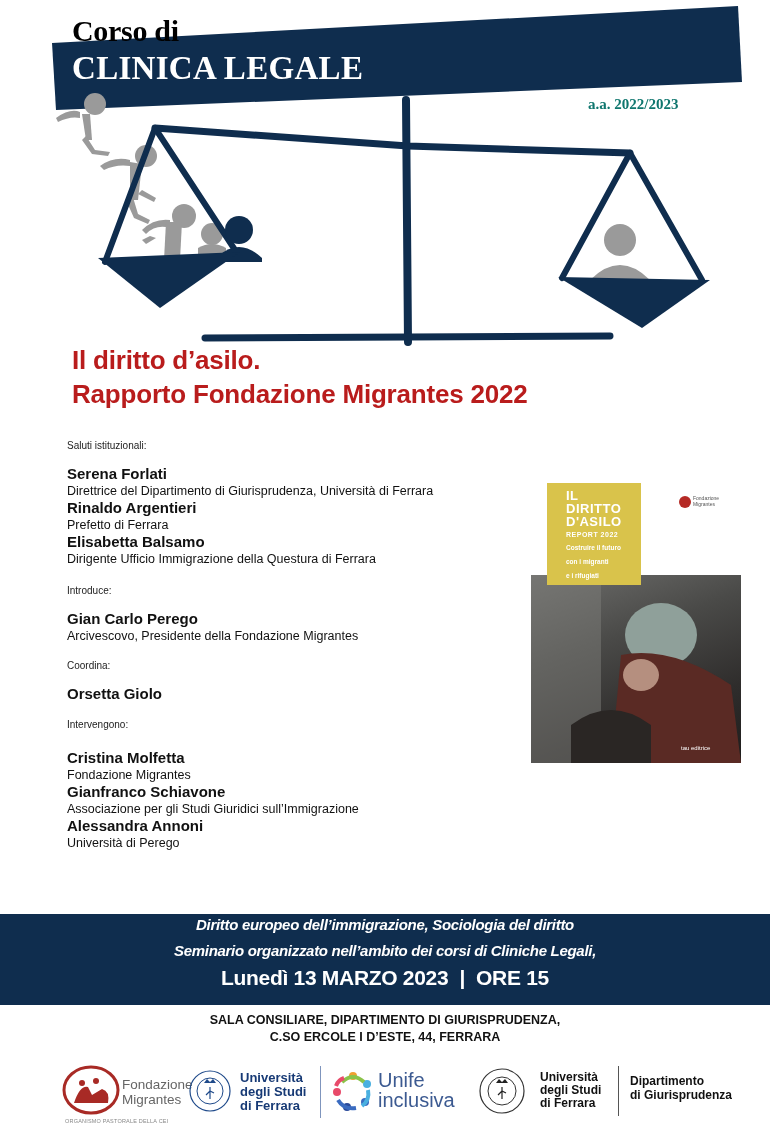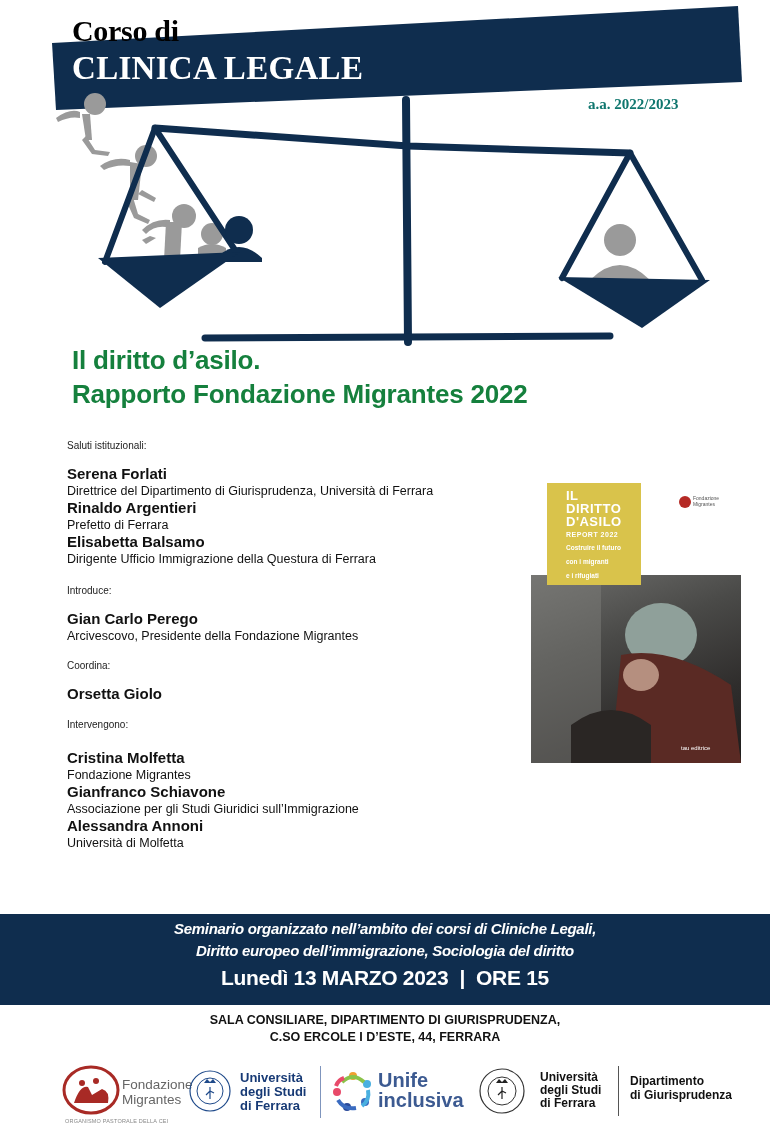--- a/index.html
+++ b/index.html
@@ -25,21 +25,21 @@
     font-family: "Liberation Serif", serif; font-weight: bold;
     font-size: 15px; color: #0f766e;
   }
 
   
   .scale-art { position: absolute; left: 50px; top: 90px; width: 700px; height: 260px; }
 
   
   .event-title {
     position: absolute; left: 72px; top: 343px;
-    font-weight: bold; font-size: 26px; line-height: 34px; color: #15803d;
+    font-weight: bold; font-size: 26px; line-height: 34px; color: #b91c1c;
     letter-spacing: -0.2px;
   }
 
   
   .program { position: absolute; left: 67px; top: 439px; width: 450px; }
   .section-label {
     font-size: 10px; color: #222; line-height: 13px;
   }
   .speaker-name { font-weight: bold; font-size: 15px; line-height: 18px; color: #111; }
   .speaker-role { font-size: 12.5px; line-height: 16px; color: #111; }
@@ -96,21 +96,21 @@
   .fm-circle { position: absolute; left: 10px; top: 5px; width: 58px; height: 50px; }
   .fm-name {
     position: absolute; left: 70px; top: 17px; font-size: 13.5px; line-height: 15px; color: #666;
   }
   .fm-sub {
     position: absolute; left: 13px; top: 58px; font-size: 5.5px; color: #888; letter-spacing: 0.2px; white-space: nowrap;
   }
   .uni-text { font-weight: bold; font-size: 13px; line-height: 14px; color: #173a75; }
   .uni-text2 { font-weight: bold; font-size: 12px; line-height: 13px; color: #111; }
   .vdivider { position: absolute; width: 1px; background: #555; }
-  .unife-text { font-size: 20px; line-height: 20px; color: #3c5a91; font-weight: bold; }
+  .unife-text { font-size: 20px; line-height: 20px; color: #3c5a91; }
   .dept-text { font-weight: bold; font-size: 12px; line-height: 14px; color: #111; }
 </style>
 </head>
 <body>
 
 <svg class="banner-top" viewBox="0 0 690 110" preserveAspectRatio="none">
   <polygon points="0,43 686,6 690,82 4,110" fill="#0f2d4e"></polygon>
 </svg>
 <div class="corso-di">Corso di</div>
 <div class="banner-title">CLINICA LEGALE</div>
@@ -188,21 +188,21 @@
   <div class="speaker-name">Orsetta Giolo</div>
 
   <div style="height:15px"></div>
   <div class="section-label">Intervengono:</div>
   <div style="height:18px"></div>
   <div class="speaker-name">Cristina Molfetta</div>
   <div class="speaker-role">Fondazione Migrantes</div>
   <div class="speaker-name">Gianfranco Schiavone</div>
   <div class="speaker-role">Associazione per gli Studi Giuridici sull’Immigrazione</div>
   <div class="speaker-name">Alessandra Annoni</div>
-  <div class="speaker-role">Università di Molfetta</div>
+  <div class="speaker-role">Università di Perego</div>
 </div>
 
 <div class="book">
   <div class="book-photo">
     <svg width="210" height="188" viewBox="0 0 210 188">
       <rect x="0" y="0" width="70" height="188" fill="#7d7d7a" opacity="0.5"></rect>
       <ellipse cx="130" cy="60" rx="36" ry="32" fill="#8fa09a"></ellipse>
       <path d="M90 80 Q140 70 200 110 L210 188 L80 188 Z" fill="#5a2a24"></path>
       <ellipse cx="110" cy="100" rx="18" ry="16" fill="#b58f7f"></ellipse>
       <path d="M40 150 Q80 120 120 150 L120 188 L40 188 Z" fill="#2a2624"></path>
@@ -222,22 +222,22 @@
       </svg>
     <div class="book-logo-text">
       <div>Fondazione</div>
       <div>Migrantes</div>
     </div>
   </div>
   <div class="book-publisher">tau editrice</div>
 </div>
 
 <div class="banner-bottom">
+  <div class="seminar-line">Diritto europeo dell’immigrazione, Sociologia del diritto</div>
   <div class="seminar-line l1">Seminario organizzato nell’ambito dei corsi di Cliniche Legali,</div>
-  <div class="seminar-line">Diritto europeo dell’immigrazione, Sociologia del diritto</div>
   <div class="event-date" style="white-space:pre">Lunedì 13 MARZO 2023  |  ORE 15</div>
 </div>
 
 <div class="location">
   <div>SALA CONSILIARE, DIPARTIMENTO DI GIURISPRUDENZA,</div>
   <div>C.SO ERCOLE I D’ESTE, 44, FERRARA</div>
 </div>
 
 <div class="logos">
 

